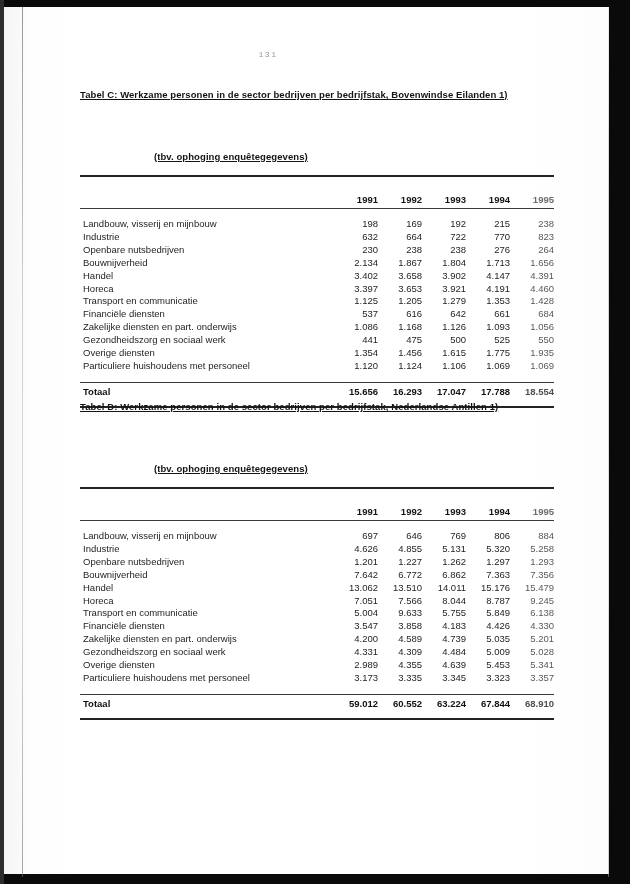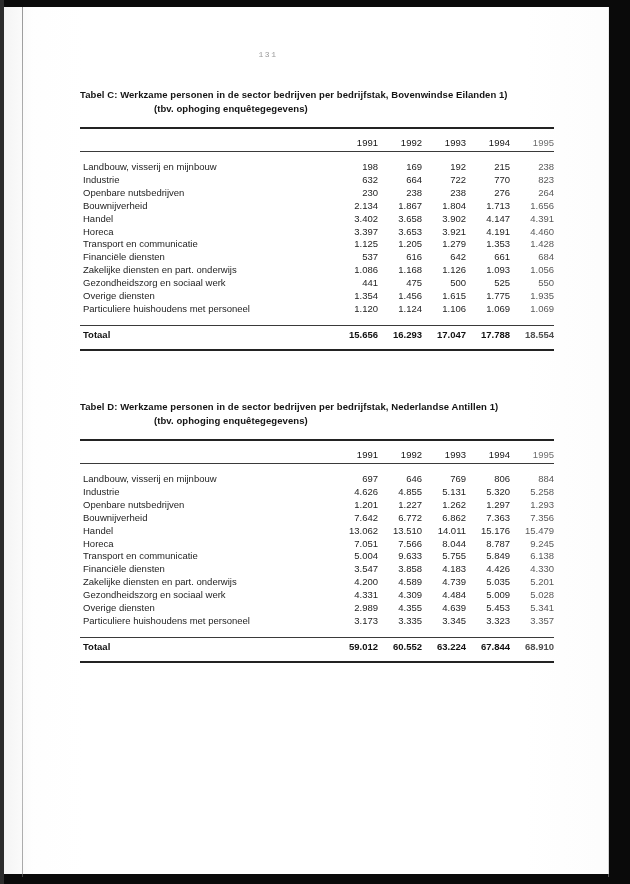--- a/index.html
+++ b/index.html
@@ -92,39 +92,40 @@
   }
   #block-c { top: 88px; }
   #block-d { top: 400px; }
 
   .table-caption {
     font-size: 9.5px;
     font-weight: bold;
     line-height: 13.5px;
     color: #141414;
     letter-spacing: 0.08px;
+    text-decoration: underline;
   }
   .caption-line1 { text-align: left; }
-  .caption-line2 { text-align: left; padding-left: 74px; }
+  .caption-line2 { text-align: left; padding-left: 74px; margin-top: 48px; }
 
   table.stat {
     width: 474px;
     border-collapse: collapse;
     margin-top: 12px;
     table-layout: fixed;
   }
 
   table.stat col.c-label { width: 254px; }
   table.stat col.c-year  { width: 44px; }
 
   table.stat thead th {
     font-size: 9.5px;
-    font-weight: normal;
+    font-weight: bold;
     text-align: right;
-    padding: 8px 0 3px 0;
+    padding: 17px 0 3px 0;
     border-top: 2.2px solid #232323;
     border-bottom: 1px solid #3a3a3a;
     color: #151515;
   }
   table.stat thead th.col-label {
     border-top: 2.2px solid #232323;
     border-bottom: 1px solid #3a3a3a;
   }
   table.stat thead th.faded { color: #6d6d6d; }
 

